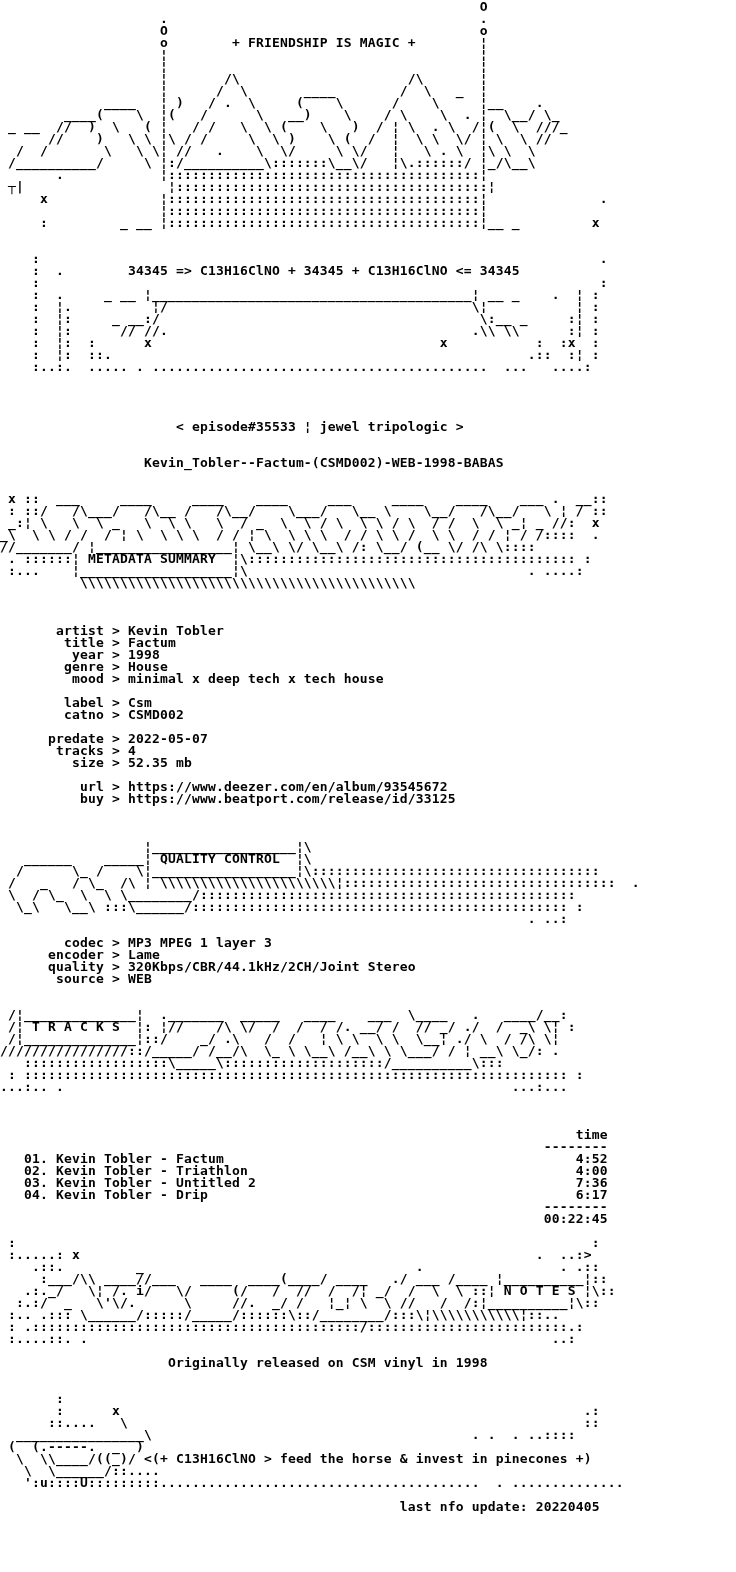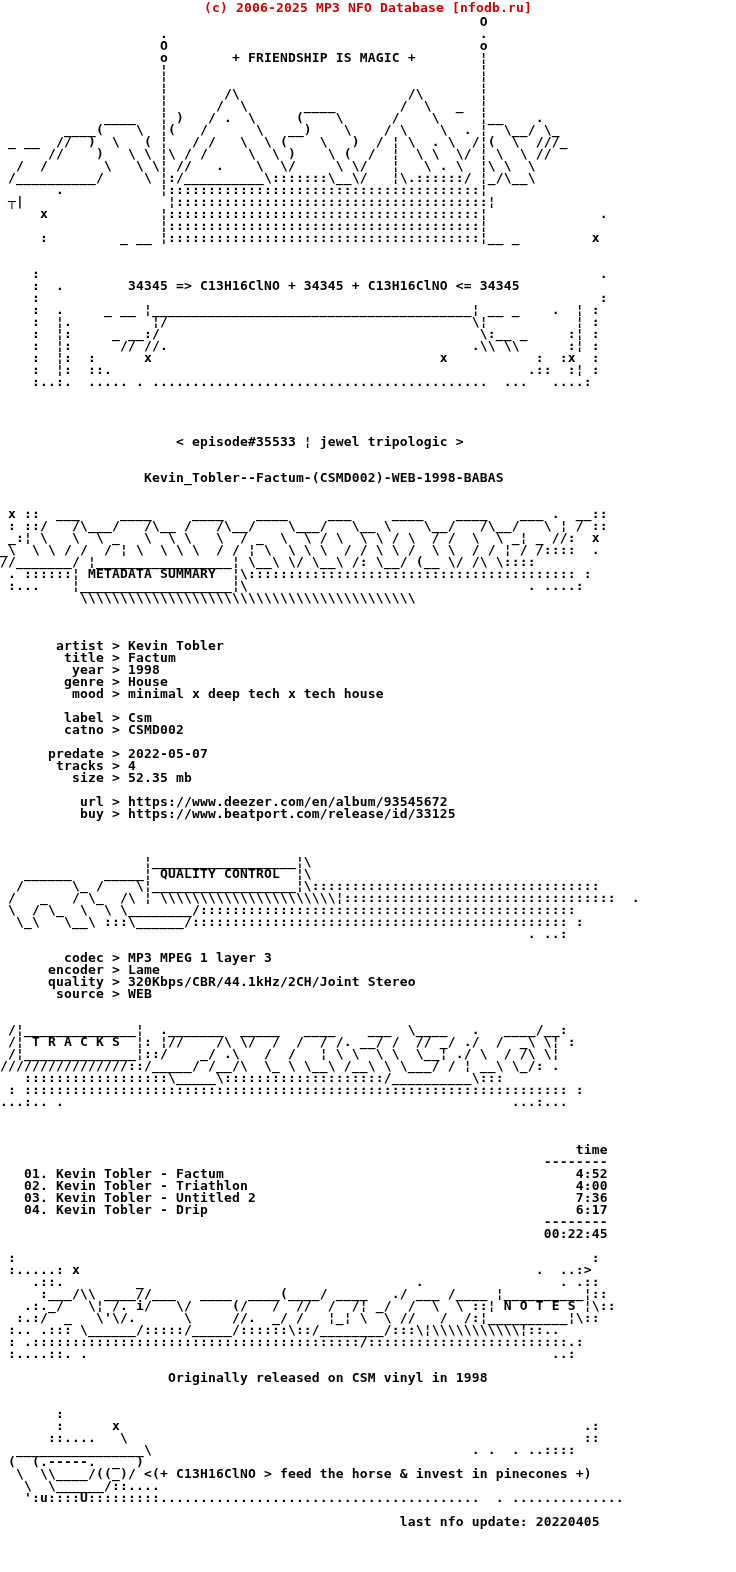--- a/index.html
+++ b/index.html
@@ -34,21 +34,20 @@
     line-height: 12px;
     letter-spacing: 0.17px;
     color: #000000;
     white-space: pre;
   }
 </style>
 </head>
 <body>
 
 <div class="page">
-  <div class="site-header" style="color: rgb(204, 0, 0);">(c) 2006-2025 MP3 NFO Database [nfodb.ru]</div>
   <pre class="nfo">                                                            O
                     .                                       .
                     O                                       o
                     o        + FRIENDSHIP IS MAGIC +        ¦
                     ¦                                       ¦
                     ¦                                       ¦
                     ¦       /\                     /\       ¦
                     ¦      /  \       ____        /  \   _  ¦
              ____   ¦ )   / .  \     (    \      /    \     ¦__    .
         ____(    \  ¦(   /      \   __)    \    / \    \  . ¦  \__/ \_

